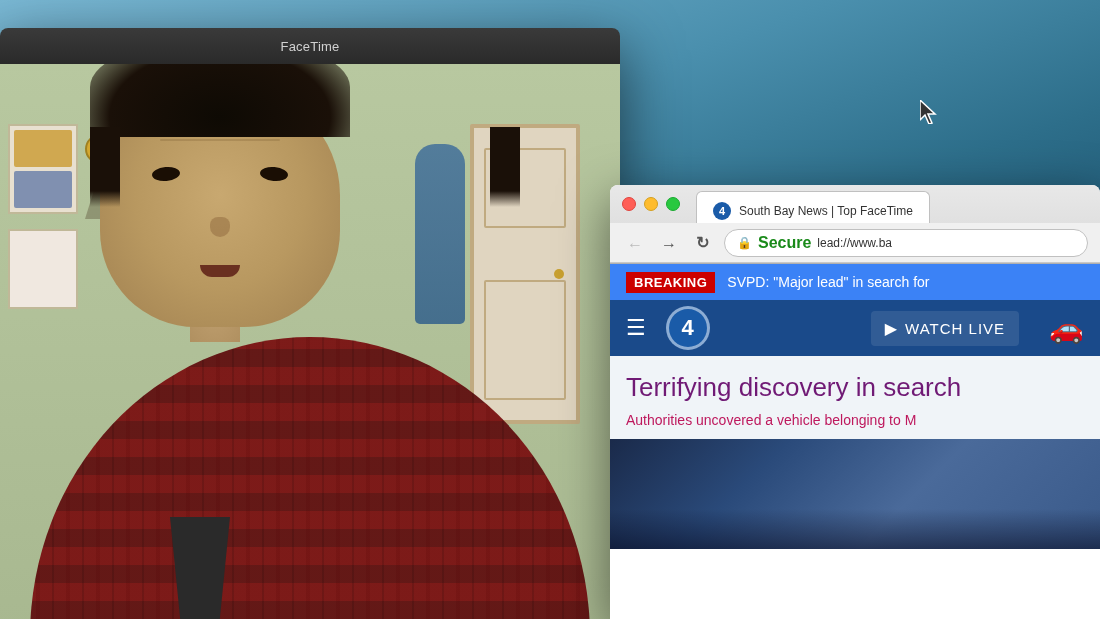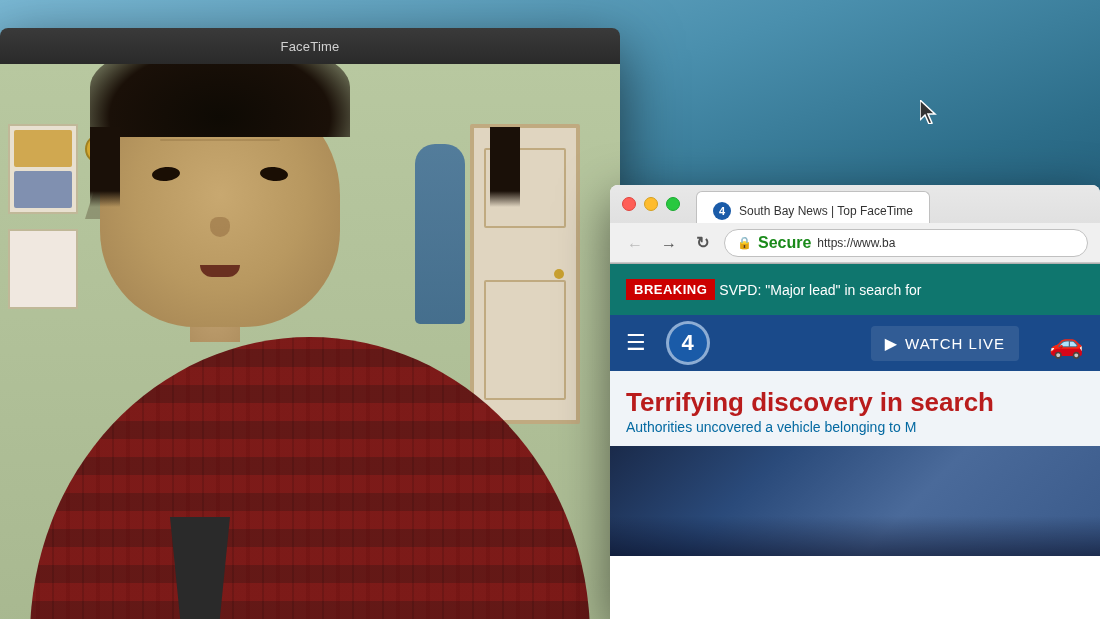--- a/index.html
+++ b/index.html
@@ -197,28 +197,28 @@
     }
 
     
     .browser-content {
       background: #ffffff;
       overflow: hidden;
     }
 
     
     .breaking-banner {
-      background: #0f766e;
-      color: white;
-      height: 51px;
+      background: #3b82f6;
+      color: white;
+      height: 36px;
       display: flex;
       align-items: center;
       padding: 0 16px;
       font-size: 14px;
-      gap: 4px;
+      gap: 12px;
     }
 
     .breaking-label {
       background: #cc0000;
       color: white;
       font-weight: 900;
       font-size: 13px;
       padding: 3px 8px;
       text-transform: uppercase;
       letter-spacing: 0.5px;
@@ -289,28 +289,29 @@
     }
 
     
     .news-content {
       background: #f0f4f8;
       padding: 16px 16px 8px 16px;
     }
 
     .news-headline {
       font-size: 26px;
-      font-weight: 700;
-      color: #b91c1c;
+      font-weight: 400;
+      color: #701a75;
       line-height: 1.2;
+      margin-bottom: 8px;
     }
 
     .news-subtext {
       font-size: 14px;
-      color: #0369a1;
+      color: #be185d;
       line-height: 1.4;
     }
 
     .news-image-strip {
       height: 110px;
       background: linear-gradient(135deg, #2a4a7a 0%, #1a3a6a 40%, #4a6a9a 70%, #6a8aba 100%);
       position: relative;
       overflow: hidden;
     }
 
@@ -403,21 +404,21 @@
       </div>
     </div>
 
     <div class="browser-addressbar">
       <button class="nav-btn disabled">←</button>
       <button class="nav-btn">→</button>
       <button class="nav-btn">↻</button>
       <div class="address-bar">
         <span class="secure-icon">🔒</span>
         <span class="secure-text">Secure</span>
-        <span class="url-text">https://www.ba</span>
+        <span class="url-text">lead://www.ba</span>
       </div>
     </div>
   </div>
 
   <div class="browser-content">
 
     <div class="breaking-banner">
       <span class="breaking-label">BREAKING</span>
       <span class="breaking-text">SVPD: "Major lead" in search for</span>
     </div>

